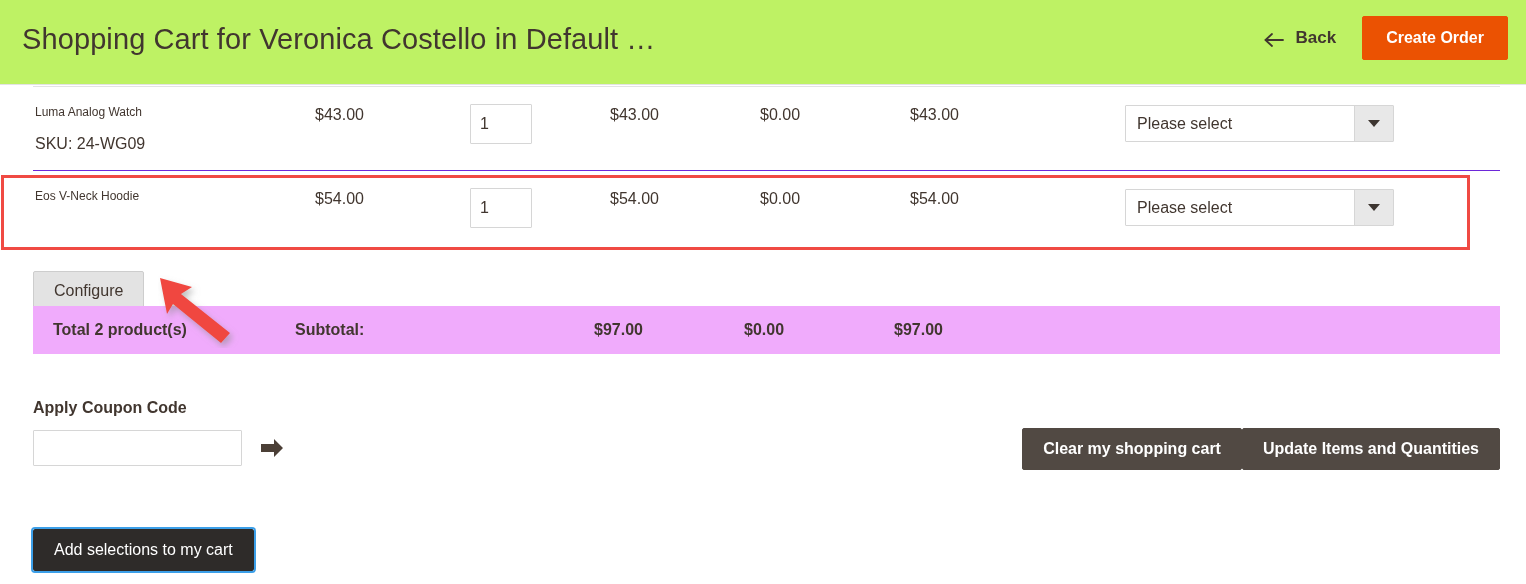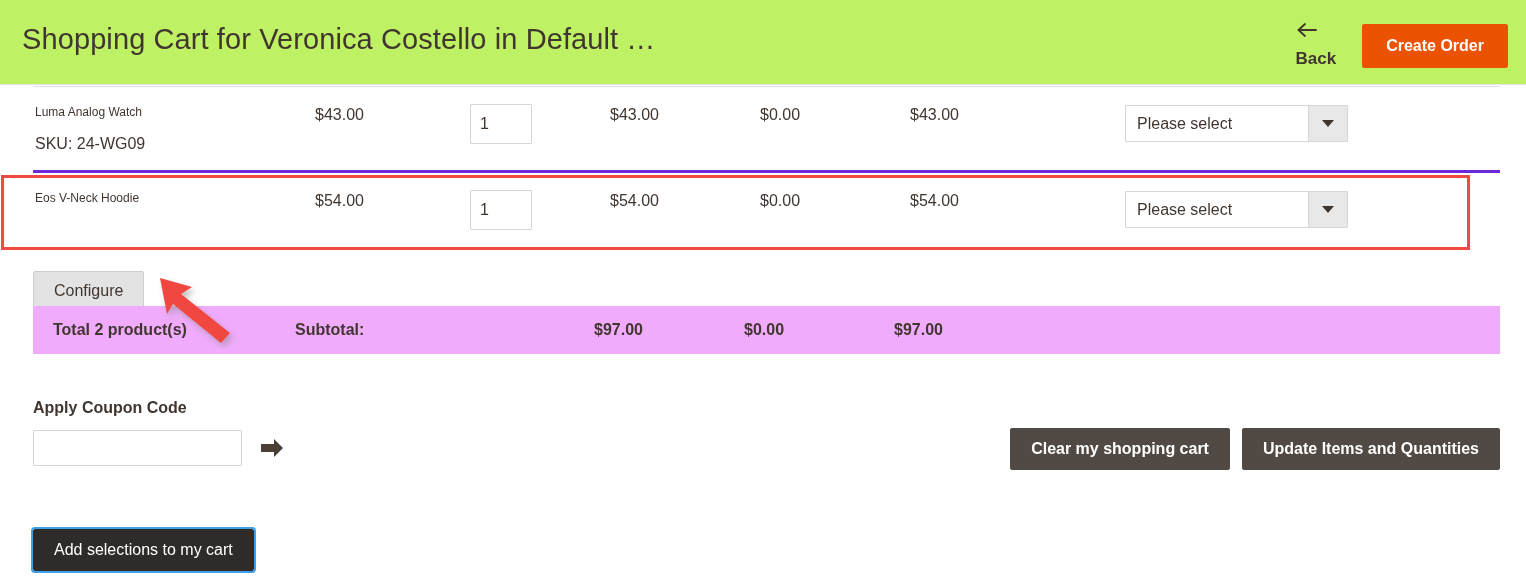--- a/index.html
+++ b/index.html
@@ -22,41 +22,41 @@
   .page-title{
     position:absolute; left:22px; top:23px;
     font-size:29px; font-weight:400; color:#41362f;
     letter-spacing:0.1px; white-space:nowrap;
   }
   .header-actions{
     position:absolute; right:18px; top:16px;
     display:flex; align-items:center; gap:22px;
   }
   .back-btn{
-    display:flex; align-items:flex-start; gap:11px;
+    display:flex; align-items:flex-end; gap:11px;
     background:none; border:none; padding:6px 4px;
     font-family:inherit; font-size:17px; font-weight:600; color:#41362f;
-    cursor:pointer; white-space:nowrap;flex-direction:column;
+    cursor:pointer; white-space:nowrap;
   }
   .back-arrow{ display:block; width:22px; height:16px; }
   .create-order-btn{
     background:#eb5202; border:1px solid #eb5202; border-radius:2px;
     color:#ffffff; font-family:inherit; font-size:16px; font-weight:700;
     padding:13px 23px; cursor:pointer; white-space:nowrap;
     line-height:1;
   }
 
   
   .cart-table{
     position:absolute; left:33px; top:86px; width:1467px;
   }
   .cart-row{
     position:relative;
     display:flex; align-items:flex-start;
-    border-top:3px solid #6d28d9;
+    border-top:1px solid #6d28d9;
     padding:17px 0 14px 0;
     min-height:84px;
   }
   .cart-row.first{ border-top:1px solid #e3e3e3; }
   .col-product{ width:282px; padding-left:2px; }
   .col-price  { width:155px; }
   .col-qty    { width:140px; }
   .col-subtot { width:150px; }
   .col-disc   { width:150px; }
   .col-total  { width:215px; }
@@ -69,21 +69,21 @@
   .qty-input{
     width:62px; height:40px;
     border:1px solid #d6d6d6; border-radius:1px;
     background:#fff; color:#41362f;
     font-family:inherit; font-size:16px;
     padding:0 9px; outline:none;
   }
 
   .select-wrap{
     display:flex; align-items:stretch;
-    width:223px; height:37px;
+    width:269px; height:37px;
     border:1px solid #d6d6d6; background:#fff;
     border-radius:1px; overflow:hidden;
     margin-top:1px;
   }
   .select-value{
     flex:1; display:flex; align-items:center;
     padding-left:11px; font-size:16px; color:#41362f;
     white-space:nowrap;
   }
   .select-arrow{
@@ -150,21 +150,21 @@
   }
   .coupon-apply{
     position:absolute; left:258px; top:434px;
     width:28px; height:28px;
     background:none; border:none; padding:0; cursor:pointer;
   }
 
   
   .cart-actions{
     position:absolute; right:26px; top:428px;
-    display:flex; gap:12px;
+    display:flex; gap:0;
   }
   .btn-secondary{
     background:#514943; border:1px solid #514943; border-radius:2px;
     color:#ffffff; font-family:inherit; font-size:16px; font-weight:700;
     padding:12px 20px; cursor:pointer; white-space:nowrap; line-height:1;
   }
 
   
   .add-selection-btn{
     position:absolute; left:33px; top:529px;

